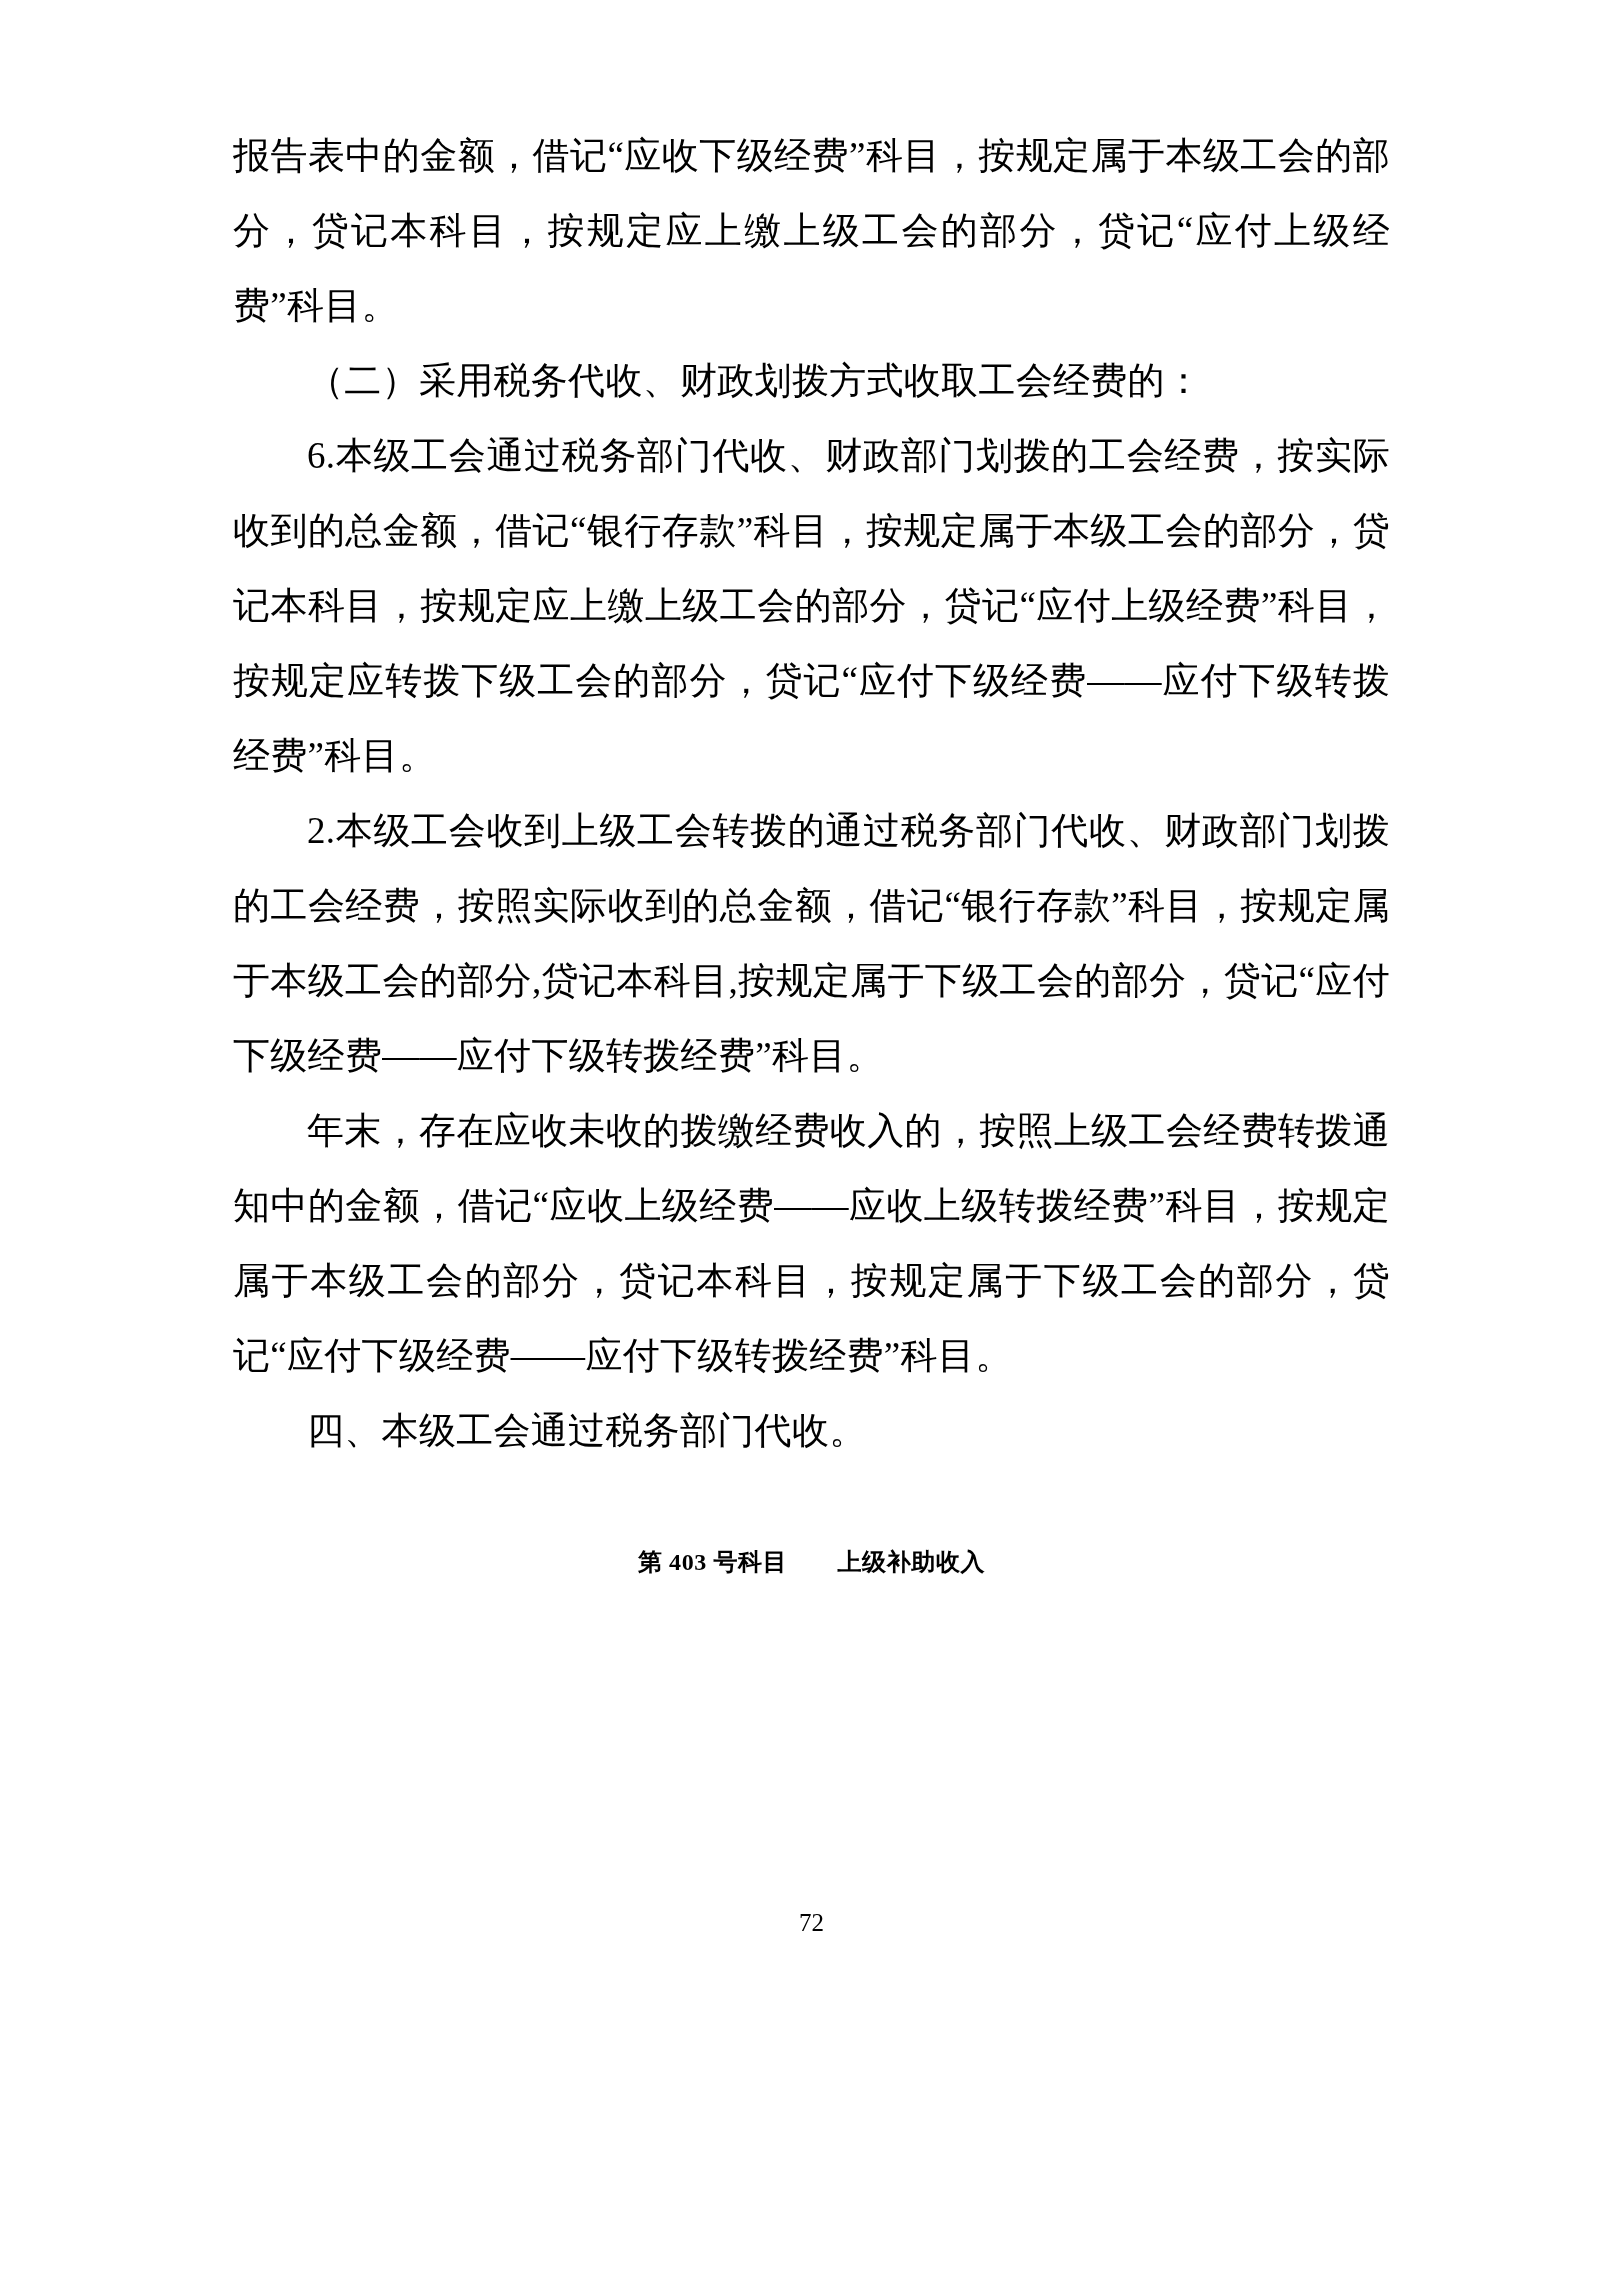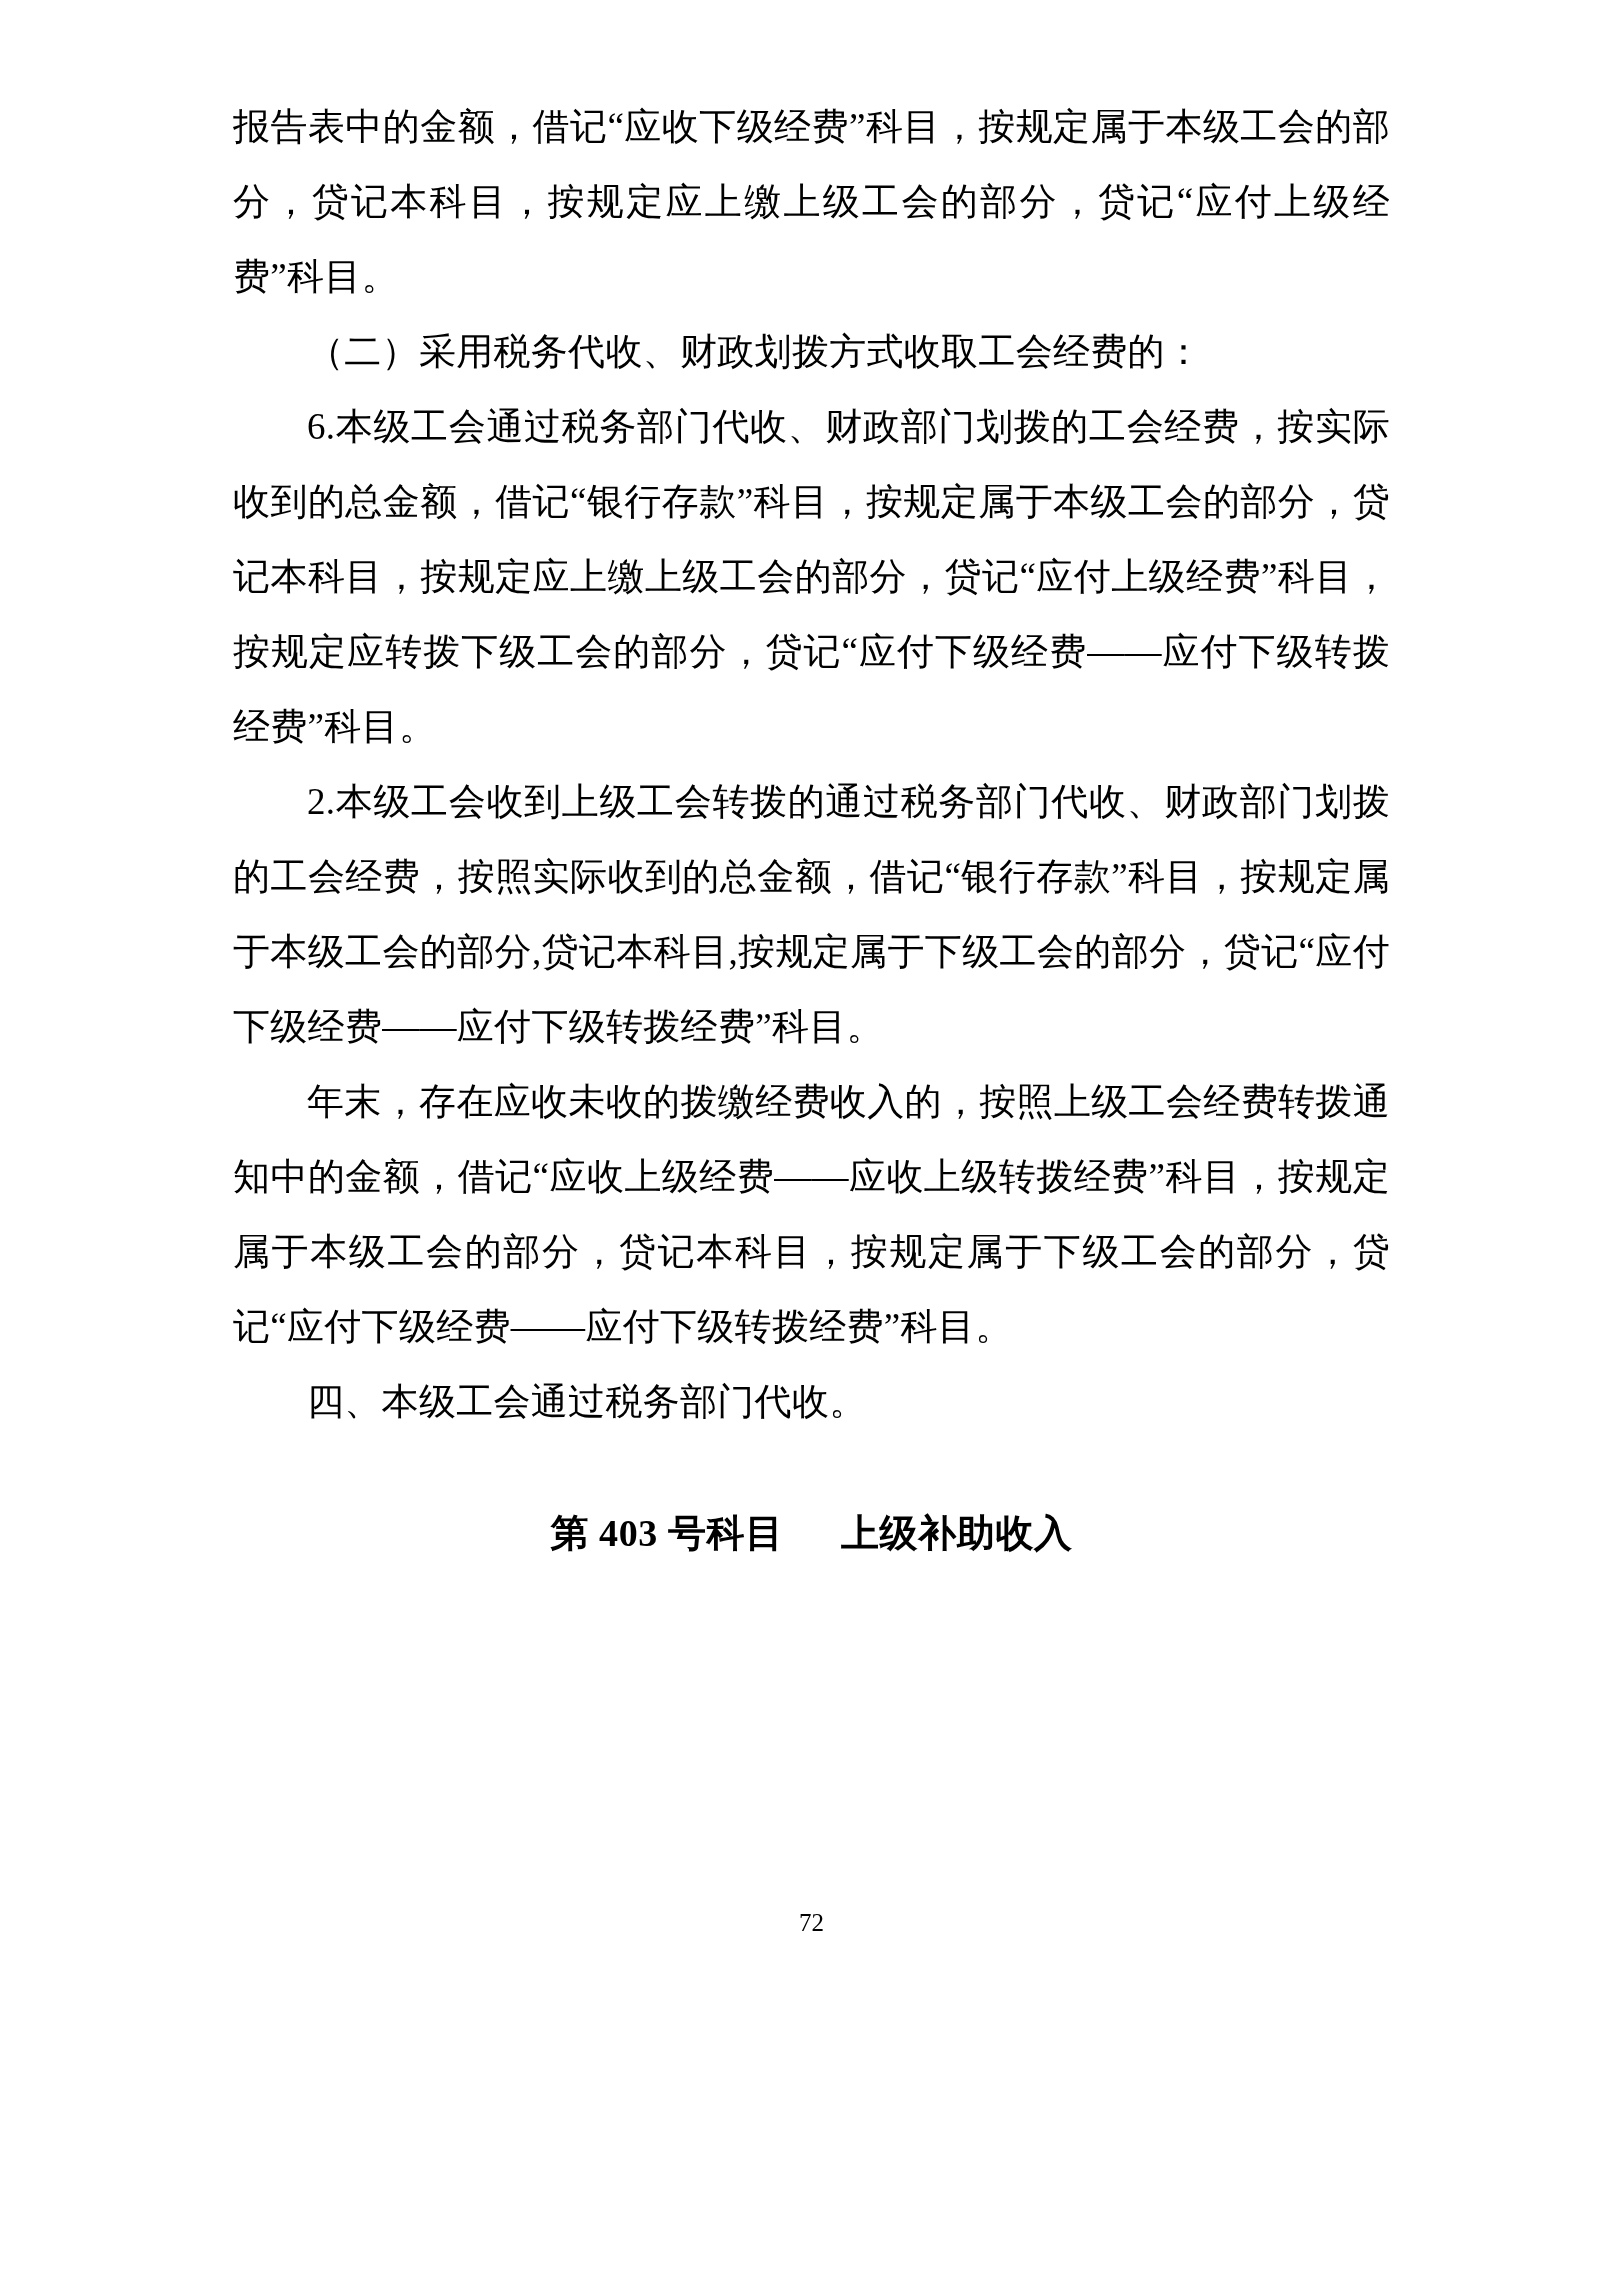--- a/index.html
+++ b/index.html
@@ -12,40 +12,40 @@
     height: 2295px;
     font-family: "Liberation Serif", "DejaVu Serif", serif;
     color: #000000;
     position: relative;
     overflow: hidden;
   }
   .page {
     box-sizing: border-box;
     width: 1623px;
     height: 2037px;
-    padding: 89px 233px 0 233px;
+    padding: 118px 233px 0 233px;
     position: relative;
   }
   .doc-body {
     font-size: 37px;
     line-height: 75px;
     letter-spacing: 0.3px;
     text-align: justify;
     text-justify: inter-ideograph;
   }
   .para {
     margin: 0 0 0 0;
     text-indent: 0;
   }
   .para.indent {
     text-indent: 74px;
   }
   .heading {
     text-align: center;
-    font-size: 38px;
+    font-size: 24px;
     font-weight: bold;
     line-height: 75px;
     margin-top: 57px;
     letter-spacing: 0.6px;
   }
   .heading .gap {
     display: inline-block;
     width: 37px;
   }
   .page-number {

